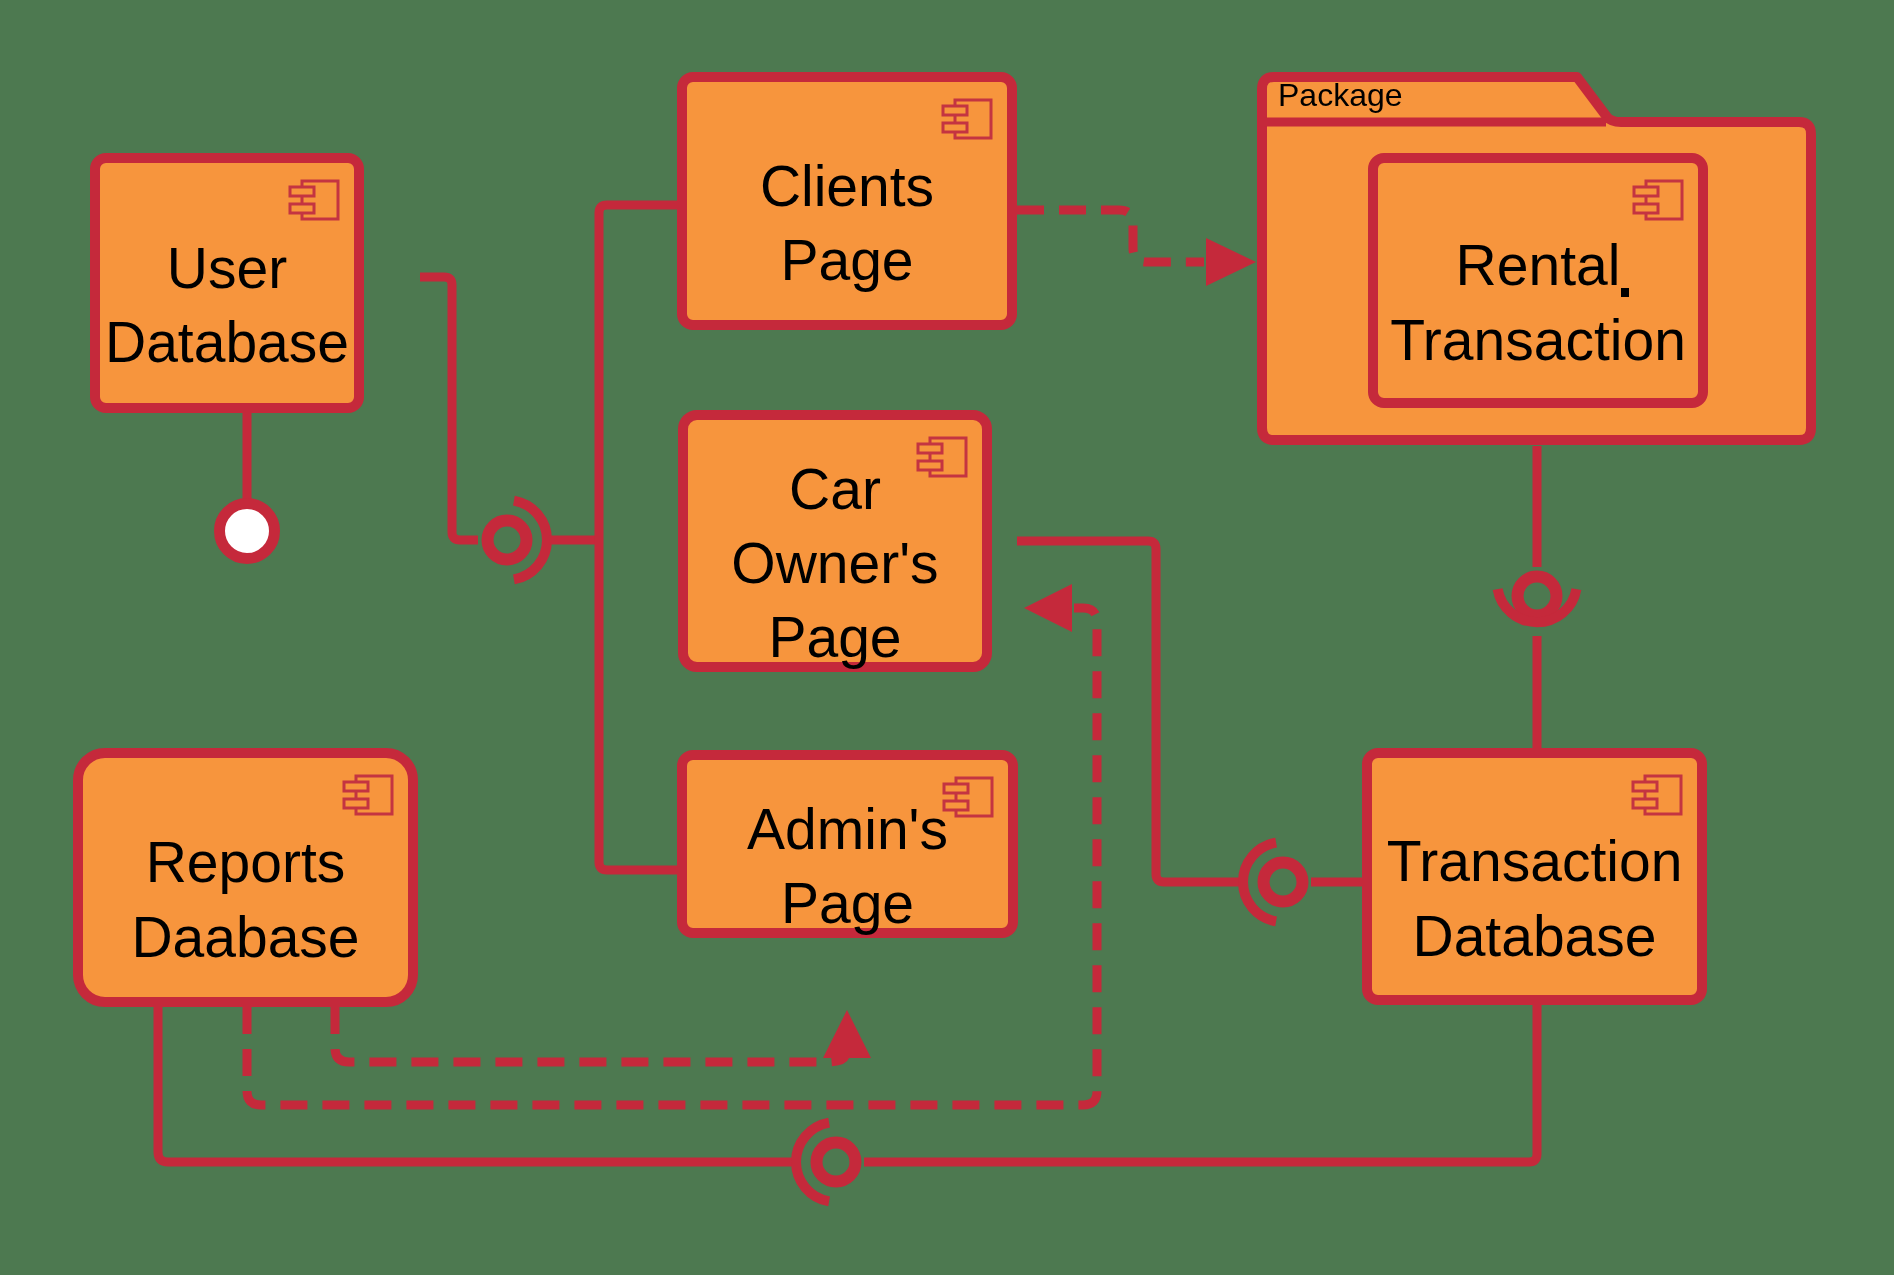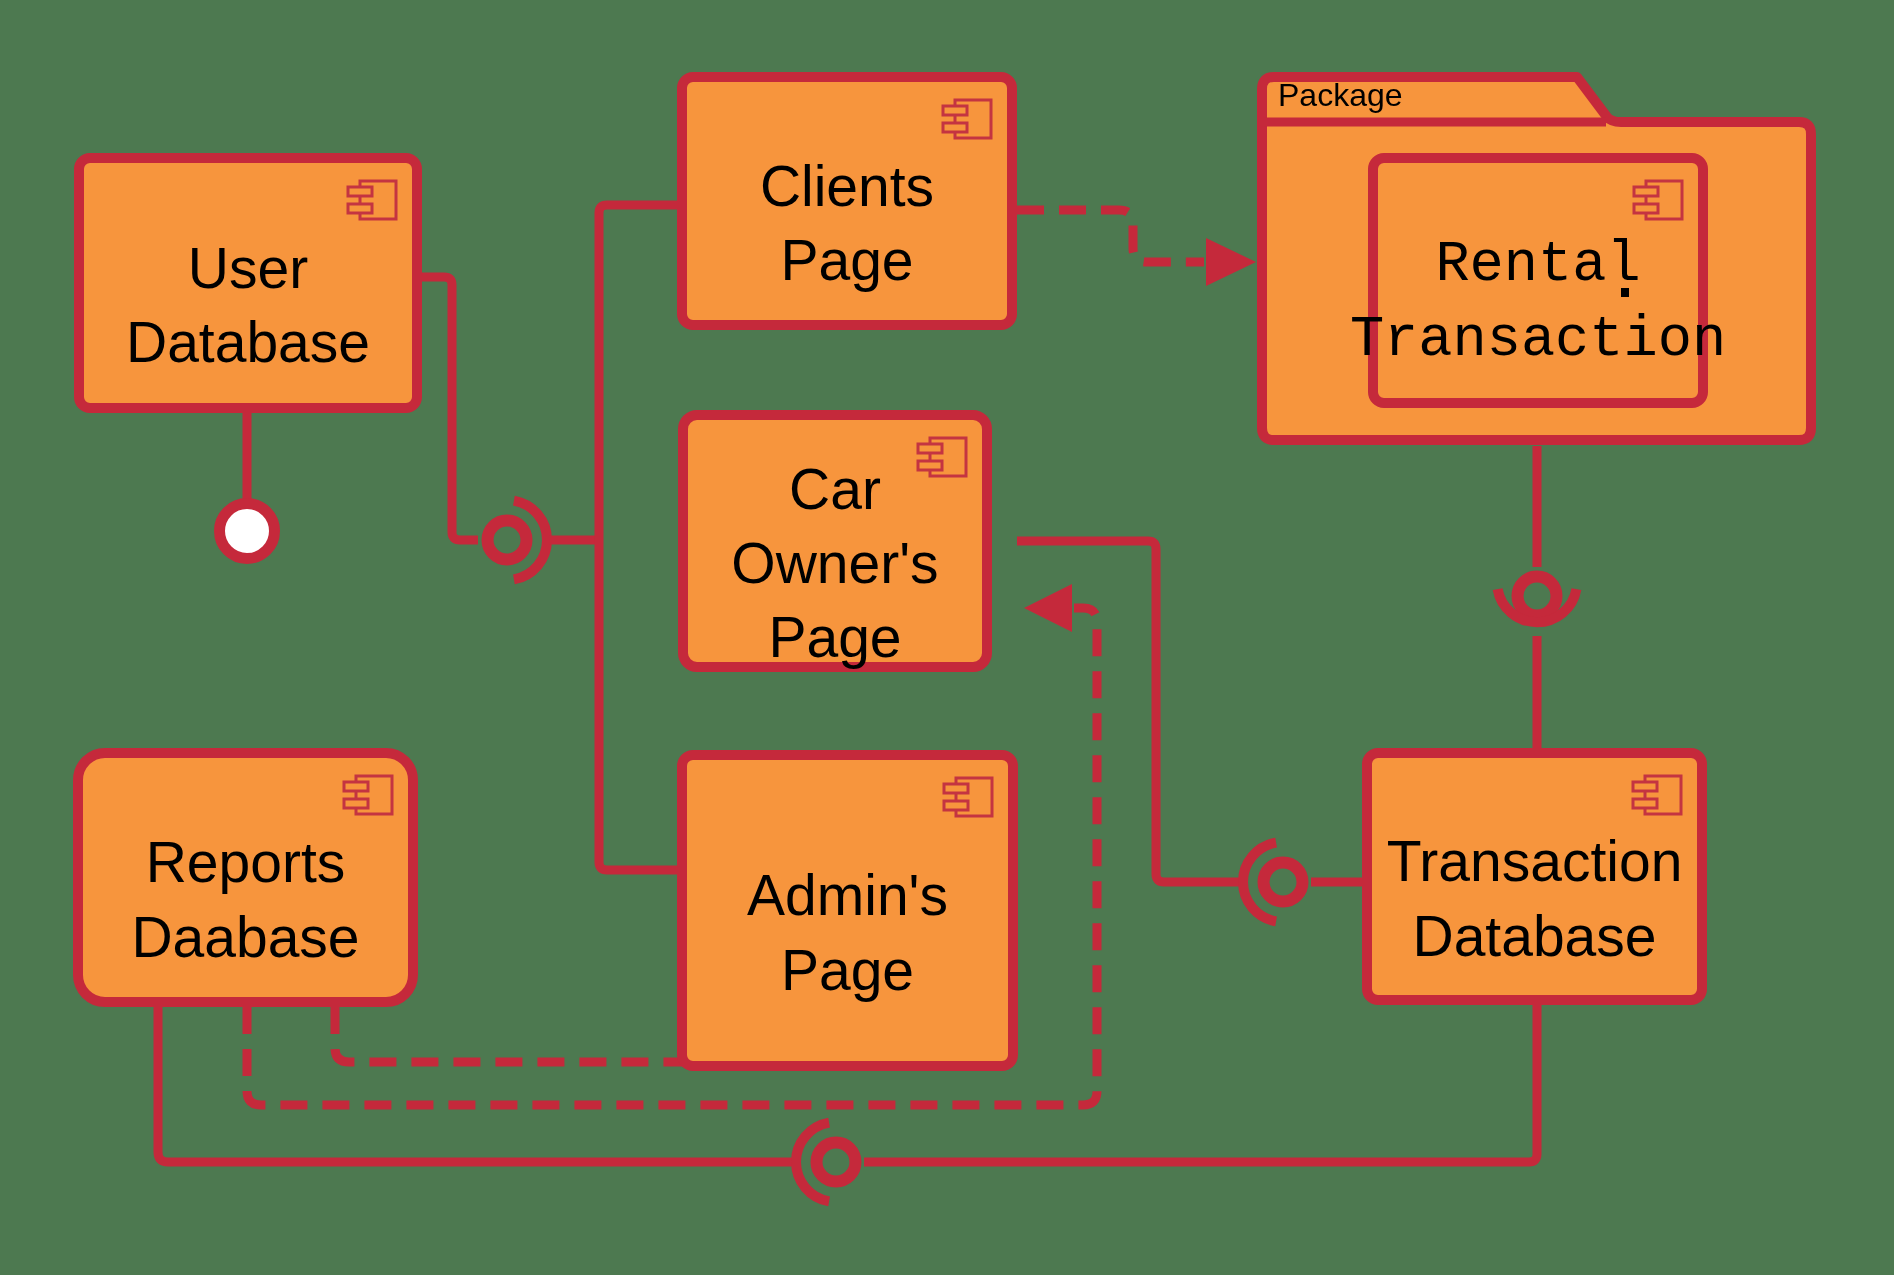--- a/index.html
+++ b/index.html
@@ -103,21 +103,21 @@
       <path class="wire dashed" d="M335,1007 V1048 Q335,1062 349,1062 H825 Q843,1062 845,1056"></path>
       <polygon class="ahead" points="847,1010 823,1058 871,1058"></polygon>
     </g>
 
     <g>
       <path class="wire" d="M247,413 V499"></path>
       <circle class="lolli" cx="247" cy="531" r="27.5"></circle>
     </g>
   </svg>
 
-  <div class="comp" style="left:74px;top:153px;width:348px;height:260px;">
+  <div class="comp" style="left:90px;top:153px;width:274px;height:260px;">
     <svg class="icon" width="52" height="42" viewBox="0 0 52 42">
       <rect class="main" x="14" y="2" width="36" height="38"></rect>
       <rect class="tab" x="2" y="8" width="24" height="9"></rect>
       <rect class="tab" x="2" y="25" width="24" height="9"></rect>
     </svg>
     <span class="label">User
 Database</span>
   </div>
 
   <div class="comp" style="left:677px;top:72px;width:340px;height:258px;">
@@ -134,21 +134,21 @@
     <svg class="icon" width="52" height="42" viewBox="0 0 52 42">
       <rect class="main" x="14" y="2" width="36" height="38"></rect>
       <rect class="tab" x="2" y="8" width="24" height="9"></rect>
       <rect class="tab" x="2" y="25" width="24" height="9"></rect>
     </svg>
     <span class="label">Car
 Owner's
 Page</span>
   </div>
 
-  <div class="comp" style="left:677px;top:750px;width:341px;height:321px;">
+  <div class="comp" style="left:677px;top:750px;width:341px;height:188px;">
     <svg class="icon" width="52" height="42" viewBox="0 0 52 42">
       <rect class="main" x="14" y="2" width="36" height="38"></rect>
       <rect class="tab" x="2" y="8" width="24" height="9"></rect>
       <rect class="tab" x="2" y="25" width="24" height="9"></rect>
     </svg>
     <span class="label">Admin's
 Page</span>
   </div>
 
   <div class="comp" style="left:73px;top:748px;width:345px;height:259px;border-radius:32px;">
@@ -164,21 +164,21 @@
   <div class="comp" style="left:1362px;top:748px;width:345px;height:257px;">
     <svg class="icon" width="52" height="42" viewBox="0 0 52 42">
       <rect class="main" x="14" y="2" width="36" height="38"></rect>
       <rect class="tab" x="2" y="8" width="24" height="9"></rect>
       <rect class="tab" x="2" y="25" width="24" height="9"></rect>
     </svg>
     <span class="label">Transaction
 Database</span>
   </div>
 
-  <div class="comp" style="left:1368px;top:153px;width:340px;height:255px;font-family:Liberation Mono, monospace;">
+  <div class="comp" style="left:1368px;top:153px;width:340px;height:255px;">
     <svg class="icon" width="52" height="42" viewBox="0 0 52 42">
       <rect class="main" x="14" y="2" width="36" height="38"></rect>
       <rect class="tab" x="2" y="8" width="24" height="9"></rect>
       <rect class="tab" x="2" y="25" width="24" height="9"></rect>
     </svg>
     <span class="label">Rental
 Transaction</span>
   </div>
 
   <div class="pkg-label">Package</div>

